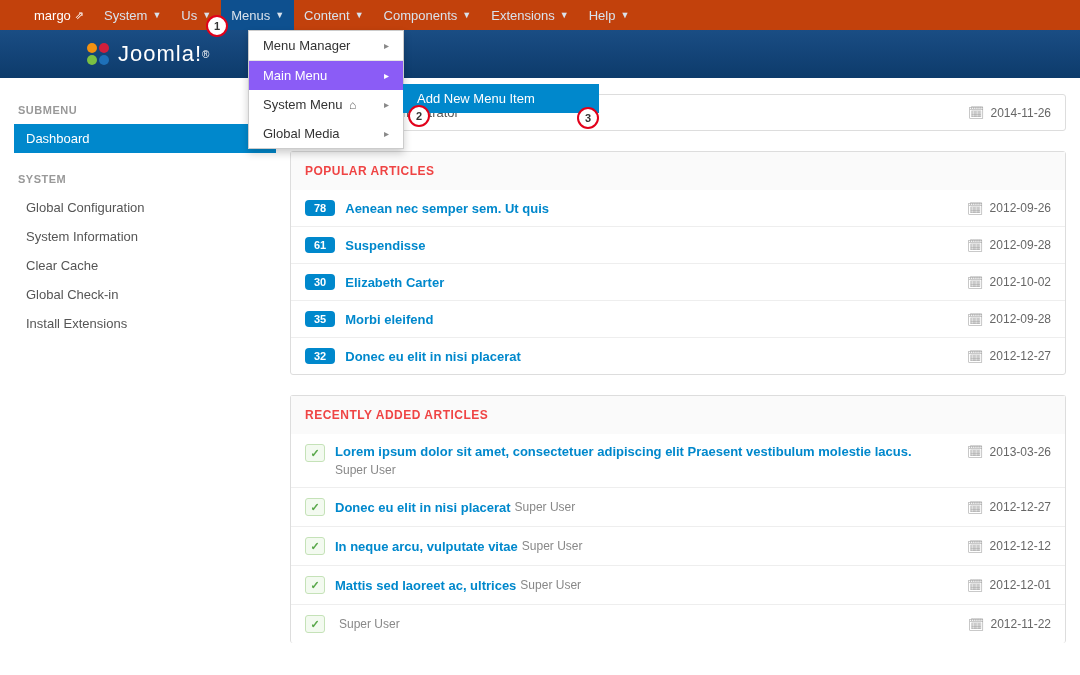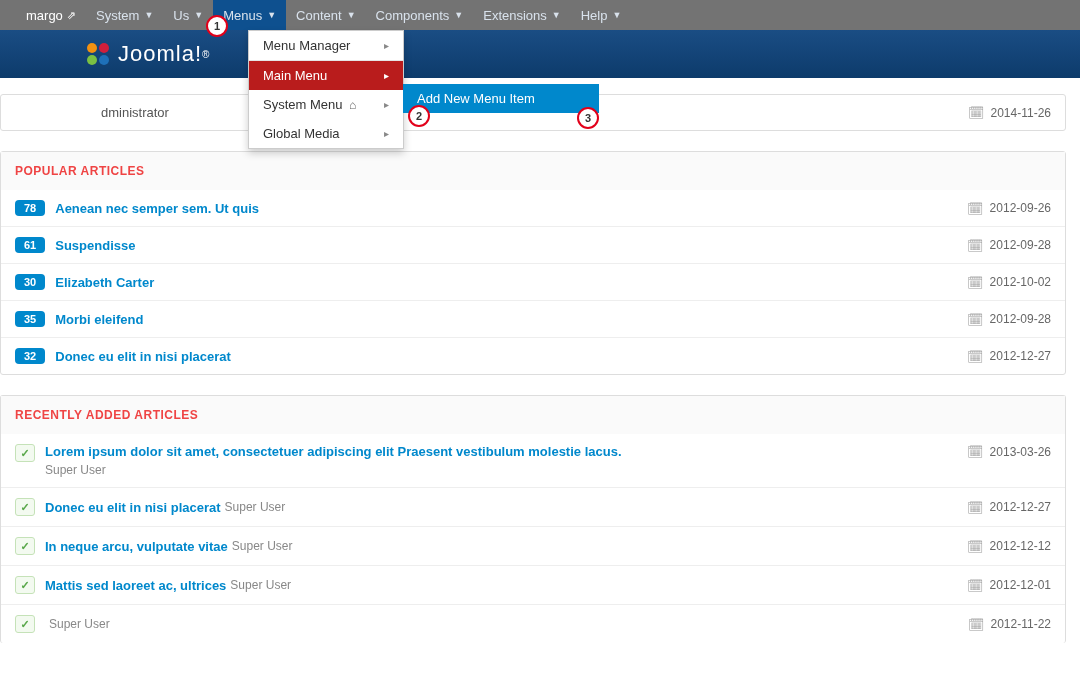--- a/index.html
+++ b/index.html
@@ -1,35 +1,35 @@
 <!DOCTYPE html>
 <html><head>
 <meta charset="utf-8">
 <style>
   * { box-sizing: border-box; margin: 0; padding: 0; }
   body { font-family: Arial, Helvetica, sans-serif; font-size: 13px; color: #333; background: #fff; width: 1080px; }
   
   
-  .topnav { background: #737373; height: 30px; display: flex; align-items: center; padding-left: 16px; }
+  .topnav { background: #c2410c; height: 30px; display: flex; align-items: center; padding-left: 24px; }
   .topnav-item { color: #d9e2ec; padding: 0 10px; height: 30px; display: flex; align-items: center; cursor: pointer; font-size: 13px; }
   .topnav-item.active { background: #0e508f; }
   .topnav-item .caret { margin-left: 5px; font-size: 9px; }
   .brandname { font-weight: normal; color: #fff; }
   .ext-icon { margin-left: 4px; font-size: 11px; }
   
   
   .header-bar { background: linear-gradient(#1a4d84, #0d3b6b); height: 48px; display: flex; align-items: center; padding-left: 84px; color: #fff; }
   .joomla-logo { display: flex; align-items: center; font-size: 22px; font-weight: normal; letter-spacing: 1px; }
   .joomla-logo svg { margin-right: 6px; }
   .header-title { margin-left: 50px; font-size: 20px; font-weight: normal; }
   
   
   .dropdown { position: absolute; left: 248px; top: 30px; width: 156px; background: #fff; border: 1px solid #ccc; box-shadow: 0 4px 8px rgba(0,0,0,0.2); z-index: 100; }
   .dropdown-item { padding: 7px 14px; display: flex; justify-content: space-between; align-items: center; color: #333; cursor: pointer; font-size: 13px; }
-  .dropdown-item.highlighted { background: #b91c1c; color: #fff; }
+  .dropdown-item.highlighted { background: #8b5cf6; color: #fff; }
   .dropdown-item .arrow { font-size: 10px; color: #888; }
   .dropdown-item.highlighted .arrow { color: #fff; }
   .dropdown-divider { height: 1px; background: #e5e5e5; }
   .submenu { position: absolute; left: 403px; top: 84px; width: 196px; background: #0088cc; color: #fff; z-index: 101; }
   .submenu-item { padding: 7px 14px; cursor: pointer; font-size: 13px; }
   
   
   .annot { position: absolute; width: 22px; height: 22px; border: 2px solid #e2001a; border-radius: 50%; background: #fff; display: flex; align-items: center; justify-content: center; font-weight: bold; font-size: 11px; z-index: 200; }
   
   
@@ -126,20 +126,30 @@
 
 <div class="submenu">
   <div class="submenu-item">Add New Menu Item</div>
 </div>
 
 <div class="annot" style="left:206px; top:15px;">1</div>
 <div class="annot" style="left:408px; top:105px;">2</div>
 <div class="annot" style="left:577px; top:107px;">3</div>
 
 <div class="layout">
+  <div class="sidebar">
+    <div class="sidebar-heading">SUBMENU</div>
+    <div class="sidebar-item active">Dashboard</div>
+    <div class="sidebar-heading" style="margin-top:20px;">SYSTEM</div>
+    <div class="sidebar-item">Global Configuration</div>
+    <div class="sidebar-item">System Information</div>
+    <div class="sidebar-item">Clear Cache</div>
+    <div class="sidebar-item">Global Check-in</div>
+    <div class="sidebar-item">Install Extensions</div>
+  </div>
 
   <div class="content">
 
     <div class="panel">
       <div class="panel-body-row">
         <span style="padding-left:86px; color:#555;">dministrator</span>
         <span class="row-right">
           <span class="cal-icon">🗓</span>
           <span>2014-11-26</span>
         </span>

